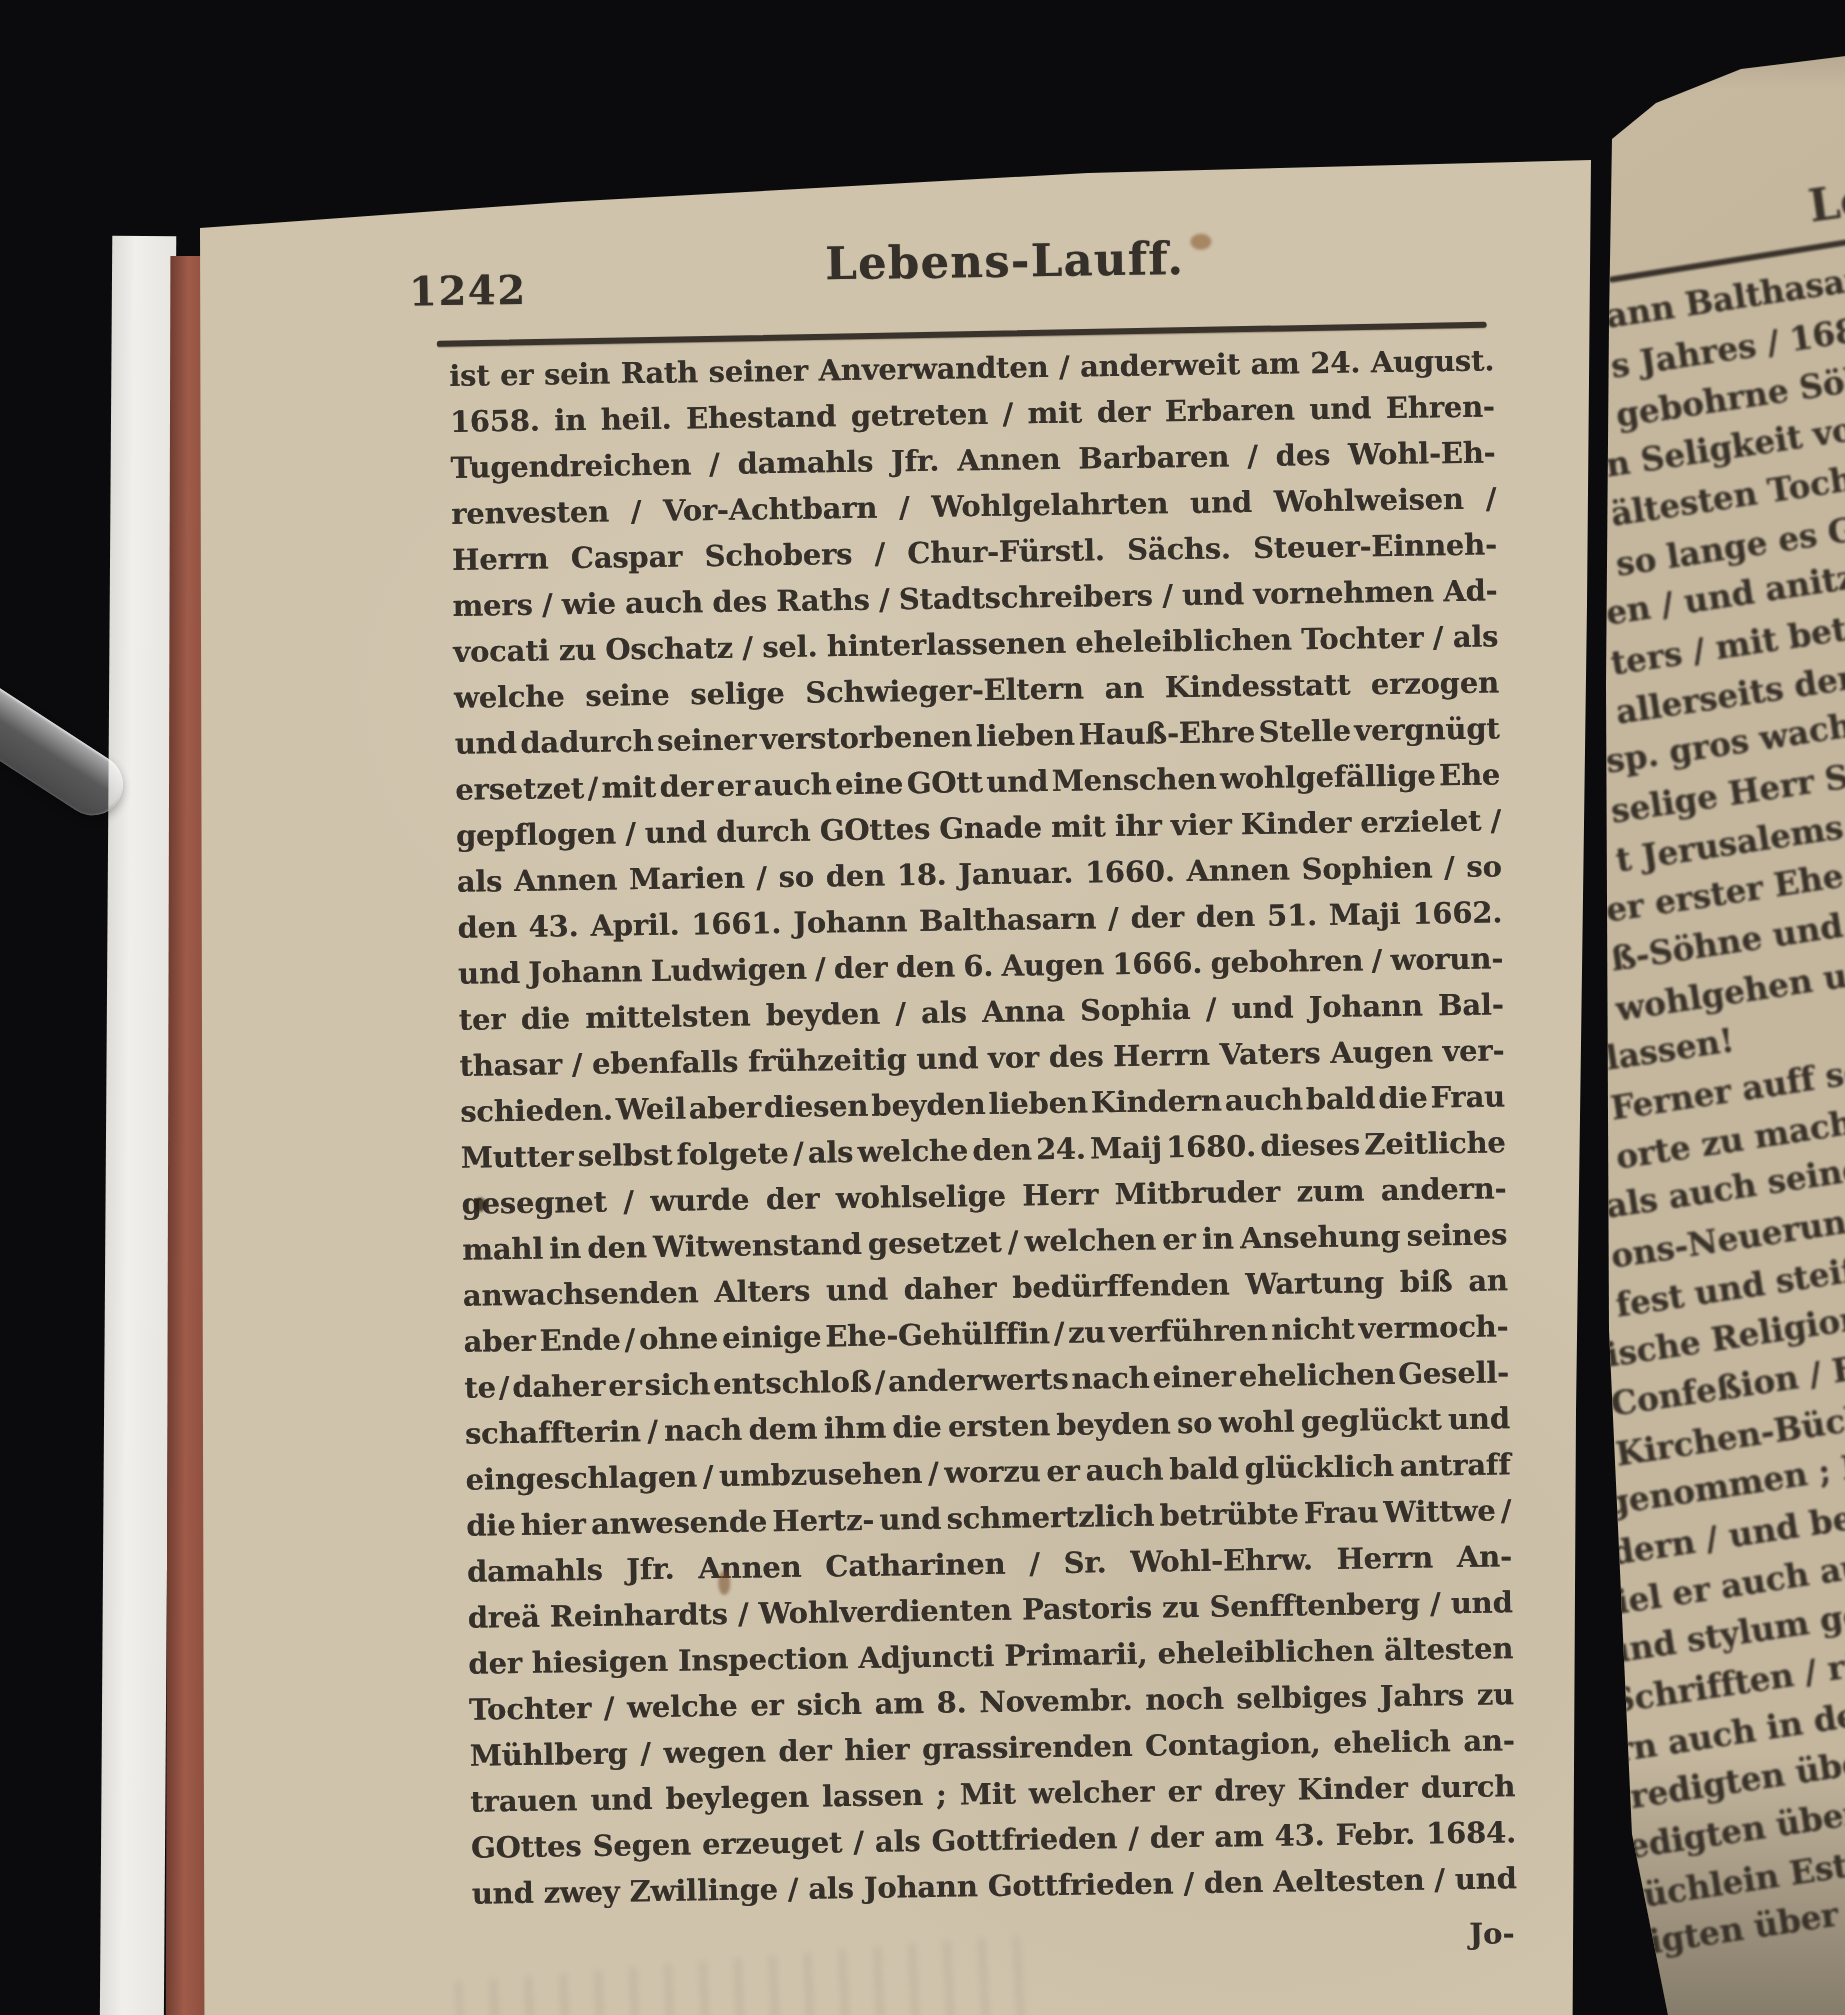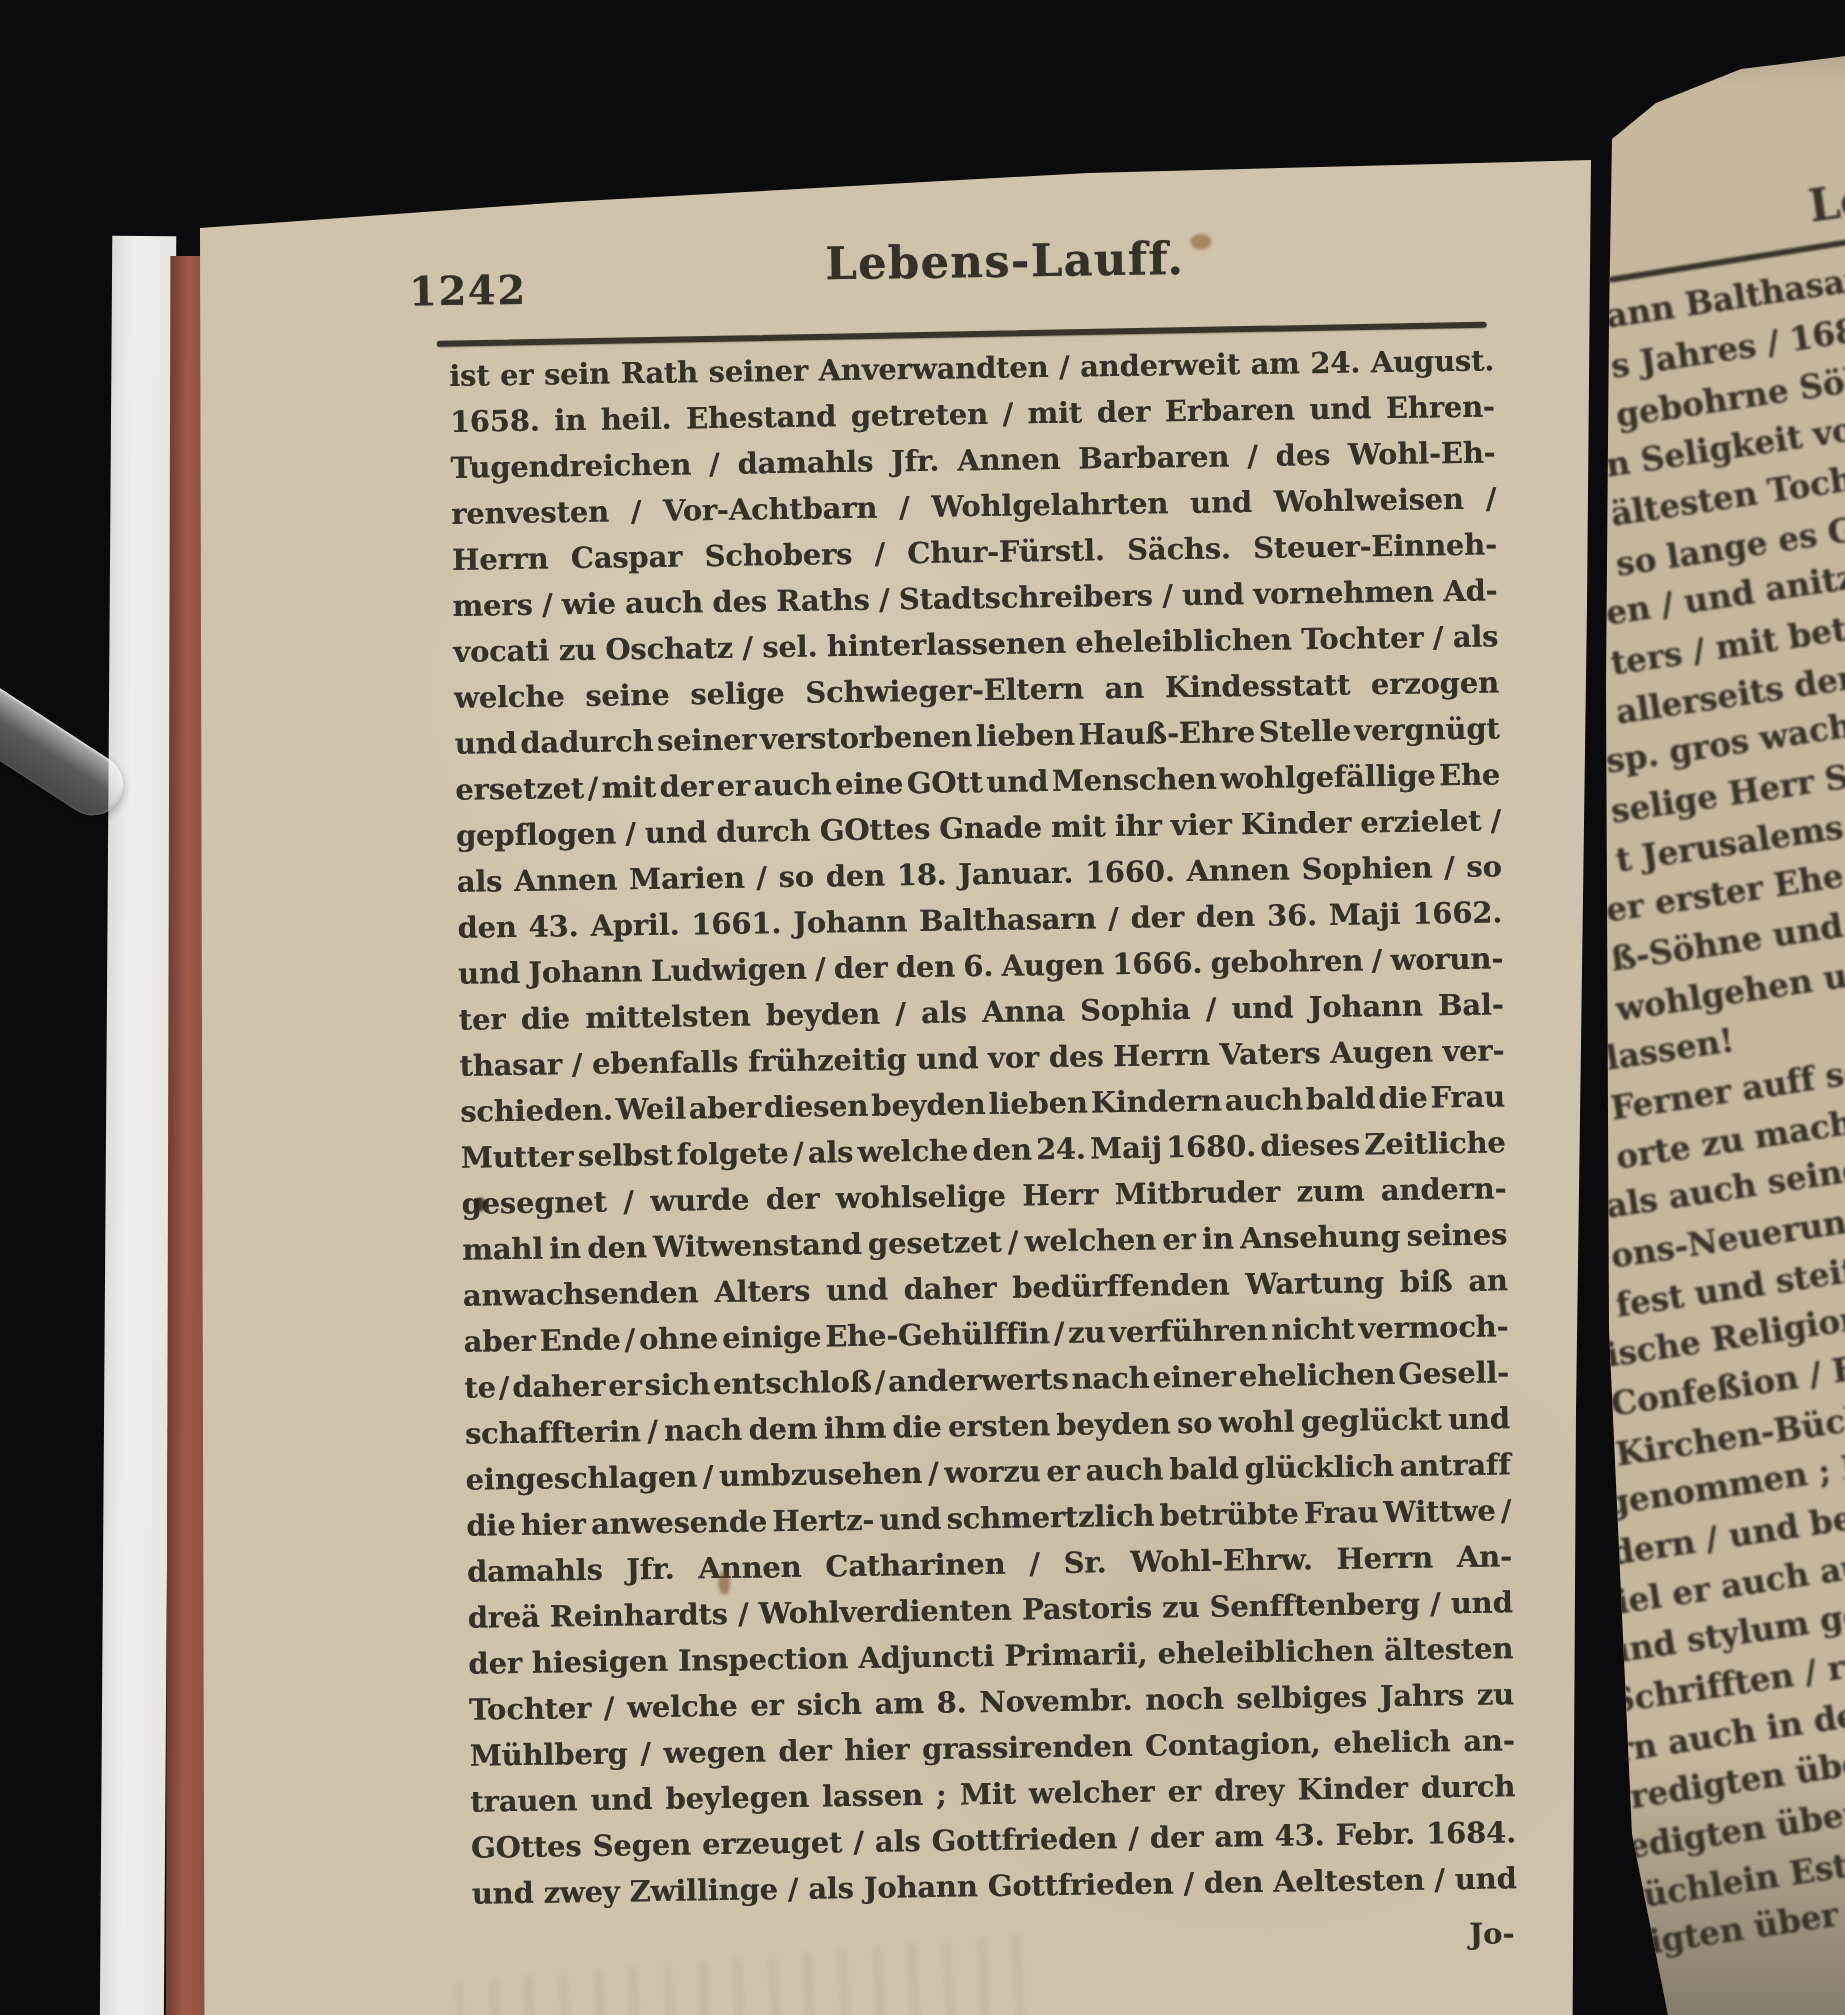--- a/index.html
+++ b/index.html
@@ -275,21 +275,21 @@
         <div class="text-line">
           <span>den</span>
           <span>43.</span>
           <span>April.</span>
           <span>1661.</span>
           <span>Johann</span>
           <span>Balthasarn</span>
           <span>/</span>
           <span>der</span>
           <span>den</span>
-          <span>36.</span>
+          <span>51.</span>
           <span>Maji</span>
           <span>1662.</span>
         </div>
         <div class="text-line">
           <span>und</span>
           <span>Johann</span>
           <span>Ludwigen</span>
           <span>/</span>
           <span>der</span>
           <span>den</span>

